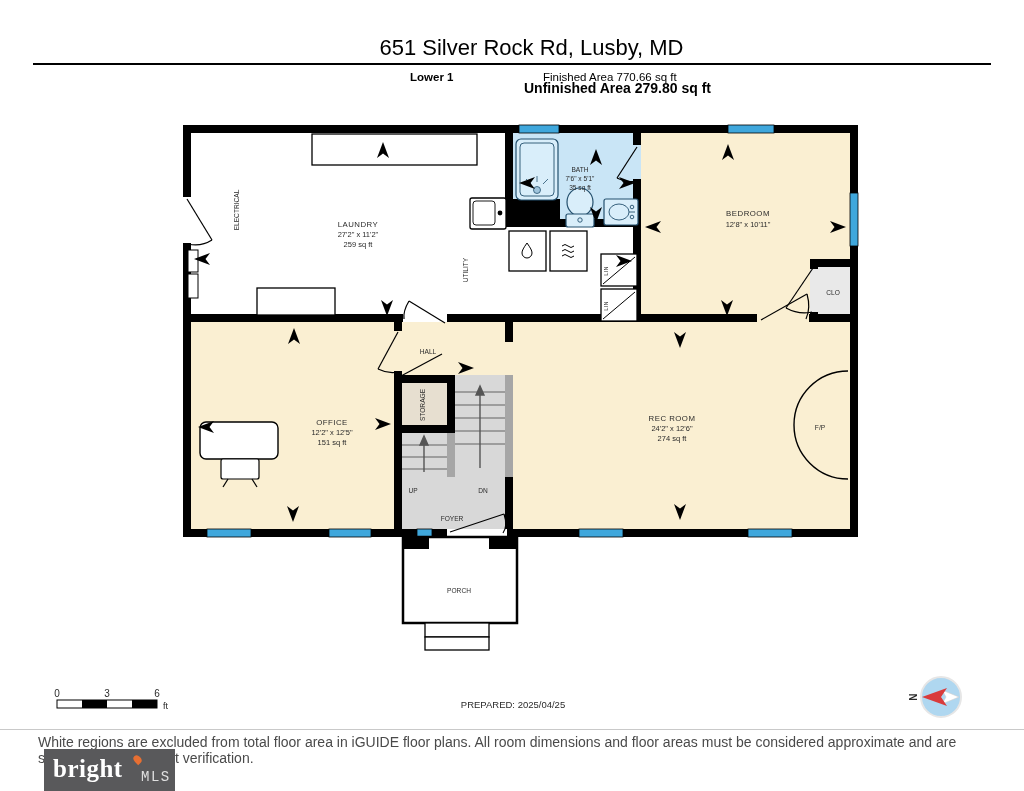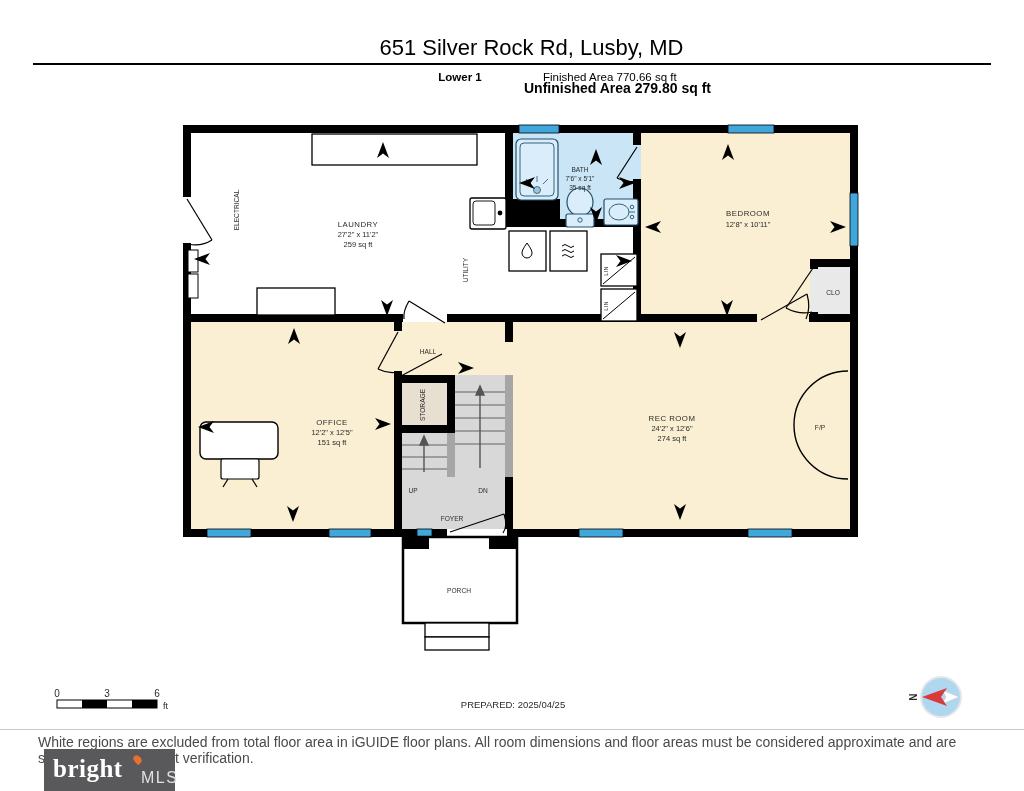--- a/index.html
+++ b/index.html
@@ -1,28 +1,28 @@
 <!DOCTYPE html>
 <html><head>
 <meta charset="utf-8">
 <style>
   html,body{margin:0;padding:0;background:#fff;}
   body{position:relative;width:1024px;height:791px;font-family:"Liberation Sans",sans-serif;overflow:hidden;}
   .title{position:absolute;top:35px;left:0;right:0;text-align:center;font-size:22px;font-weight:normal;color:#000;padding-left:39px;}
   .rule{position:absolute;top:63px;left:33px;right:33px;height:2px;background:#000;}
-  .floor-label{position:absolute;top:71px;left:410px;width:100px;text-align:center;font-size:11.5px;font-weight:bold;color:#000;}
+  .floor-label{position:absolute;top:71px;left:410px;width:100px;text-align:left;font-size:11.5px;font-weight:bold;color:#000;}
   .finished{position:absolute;top:71px;left:524px;font-size:11.5px;color:#000;padding-left:19px;}
   .unfinished{position:absolute;top:80px;left:524px;font-size:14px;color:#000;font-weight:bold;}
   svg.plan{position:absolute;top:0;left:0;width:1024px;height:791px;}
   .footer-rule{position:absolute;top:729px;left:0;right:0;height:1px;background:#c9c9c9;}
   .disclaimer{position:absolute;top:734px;left:38px;right:20px;font-size:14px;color:#4a4a4a;}
   .brand{position:absolute;top:749px;left:0;width:131px;height:42px;background:#59595B;margin-left:44px;}
   .brand-name{position:absolute;left:9px;top:6px;font-family:"Liberation Serif",serif;font-weight:bold;font-size:25px;color:#fff;letter-spacing:.5px;}
   .brand-flame{position:absolute;left:90px;top:6px;width:7px;height:9px;background:#E76F32;border-radius:50% 50% 50% 0;transform:rotate(-45deg);}
-  .brand-suffix{position:absolute;left:97px;top:20px;font-size:16px;color:#e0e0e0;letter-spacing:1.5px;}
+  .brand-suffix{position:absolute;left:97px;top:20px;font-size:14px;color:#e0e0e0;letter-spacing:1.5px;font-family:Liberation Mono, monospace;}
   text{font-family:"Liberation Sans",sans-serif;fill:#2a2a2a;}
   .rl{font-size:7.8px;letter-spacing:.5px;}
   .rd{font-size:7.5px;}
   .rs{font-size:6.6px;}
   .tiny{font-size:5.6px;letter-spacing:.3px;}
   .mid{text-anchor:middle;}
 </style>
 </head>
 <body>
 

